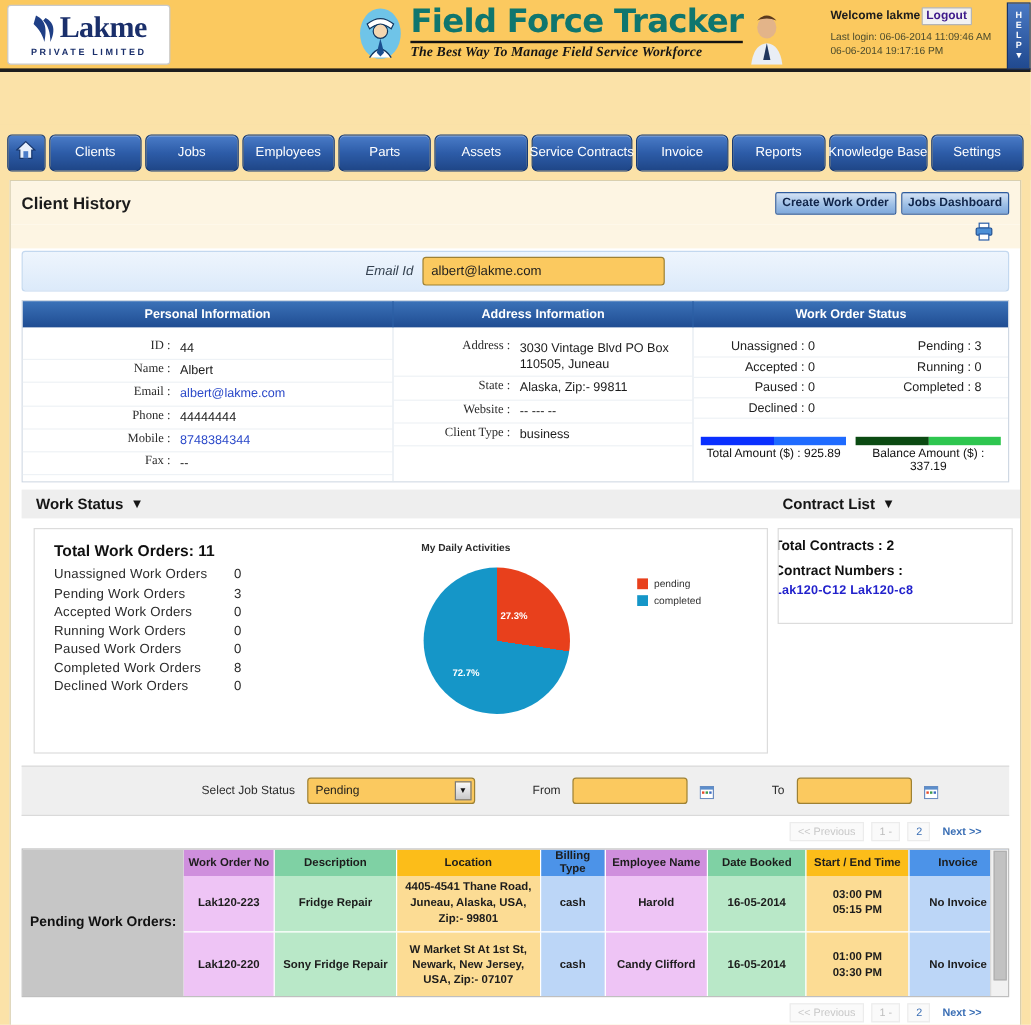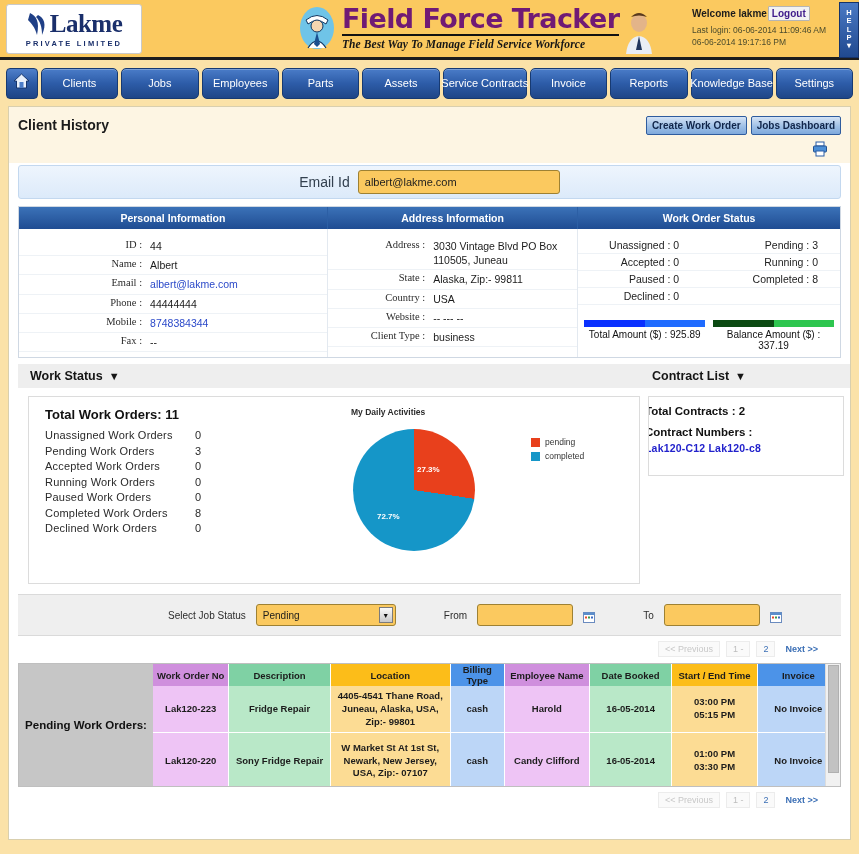--- a/index.html
+++ b/index.html
@@ -38,21 +38,21 @@
   .logo-sub {
     font-size: 7.5px; letter-spacing: 2.2px; color: #1a2f6b;
     font-weight: bold; margin-top: 2px;
   }
 
   .brand { position: absolute; left: 298px; top: 5px; display: flex; align-items: center; gap: 6px; }
   .brand-icon { width: 38px; height: 44px; }
   .brand-text { display: flex; flex-direction: column; }
   .brand-title {
     font-family: "DejaVu Sans", sans-serif;
-    font-size: 27px; font-weight: bold; color: #701a75;
+    font-size: 27px; font-weight: bold; color: #0f766e;
     letter-spacing: -0.6px; line-height: 1.05;
     border-bottom: 2px solid #121212; padding-bottom: 1px;
   }
   .brand-tag {
     font-family: "Liberation Serif", serif;
     font-size: 11.5px; font-style: italic; font-weight: bold;
     color: #161616; margin-top: 2px; letter-spacing: 0.1px;
   }
 
   .user-avatar { position: absolute; left: 622px; top: 10px; width: 34px; height: 44px; }
@@ -76,20 +76,21 @@
     font-size: 7.5px; font-weight: bold; cursor: pointer;
   }
   .help-tab span { line-height: 1.12; }
 
   
   .navbar {
     position: relative; height: 46px; width: 859px;
     background: #fbe2a8;
     display: flex; align-items: center; gap: 3px;
     padding: 0 6px;
+    margin-top: 44px;
   }
   .nav-home {
     width: 32px; height: 31px;
     background: linear-gradient(to bottom, #4f80cb 0%, #2c5ba6 48%, #1e4485 100%);
     border: 1px solid #173a72; border-radius: 4px;
     display: flex; align-items: center; justify-content: center;
     cursor: pointer;
   }
   .nav-item {
     height: 31px;
@@ -122,21 +123,21 @@
   }
   .print-row { height: 20px; background: #fdf5e3; position: relative; }
   .print-icon { position: absolute; right: 22px; top: -2px; cursor: pointer; }
 
   .email-bar {
     margin: 2px 9px 0 9px; height: 34px;
     background: linear-gradient(to bottom, #eef5fd, #dceafa);
     border: 1px solid #c3d8ef; border-radius: 3px;
     display: flex; align-items: center; justify-content: center;
   }
-  .email-label { font-size: 14px; color: #33404f; margin-right: 8px; }
+  .email-label { font-size: 11px; color: #33404f; margin-right: 8px; font-style: italic; }
   .email-input {
     width: 202px; height: 24px;
     background: #fbc95f; border: 1px solid #9e8133; border-radius: 3px;
     font-size: 11px; color: #1d1d1d; padding: 0 6px;
     font-family: "Liberation Sans", sans-serif;
   }
 
   
   .info-wrap { margin: 7px 9px 0 9px; border: 1px solid #cfd8e3; }
   .info-head {
@@ -451,24 +452,20 @@
         </div>
 
         <div class="ib-address">
           <div class="frow">
             <div class="flabel">Address :</div>
             <div class="fval">3030 Vintage Blvd PO Box 110505, Juneau</div>
             </div>
           <div class="frow">
             <div class="flabel">State :</div>
             <div class="fval">Alaska, Zip:- 99811</div>
-            </div>
-          <div class="frow">
-            <div class="flabel">Country :</div>
-            <div class="fval">USA</div>
             </div>
           <div class="frow">
             <div class="flabel">Website :</div>
             <div class="fval">-- --- --</div>
             </div>
           <div class="frow">
             <div class="flabel">Client Type :</div>
             <div class="fval">business</div>
             </div>
         </div>

